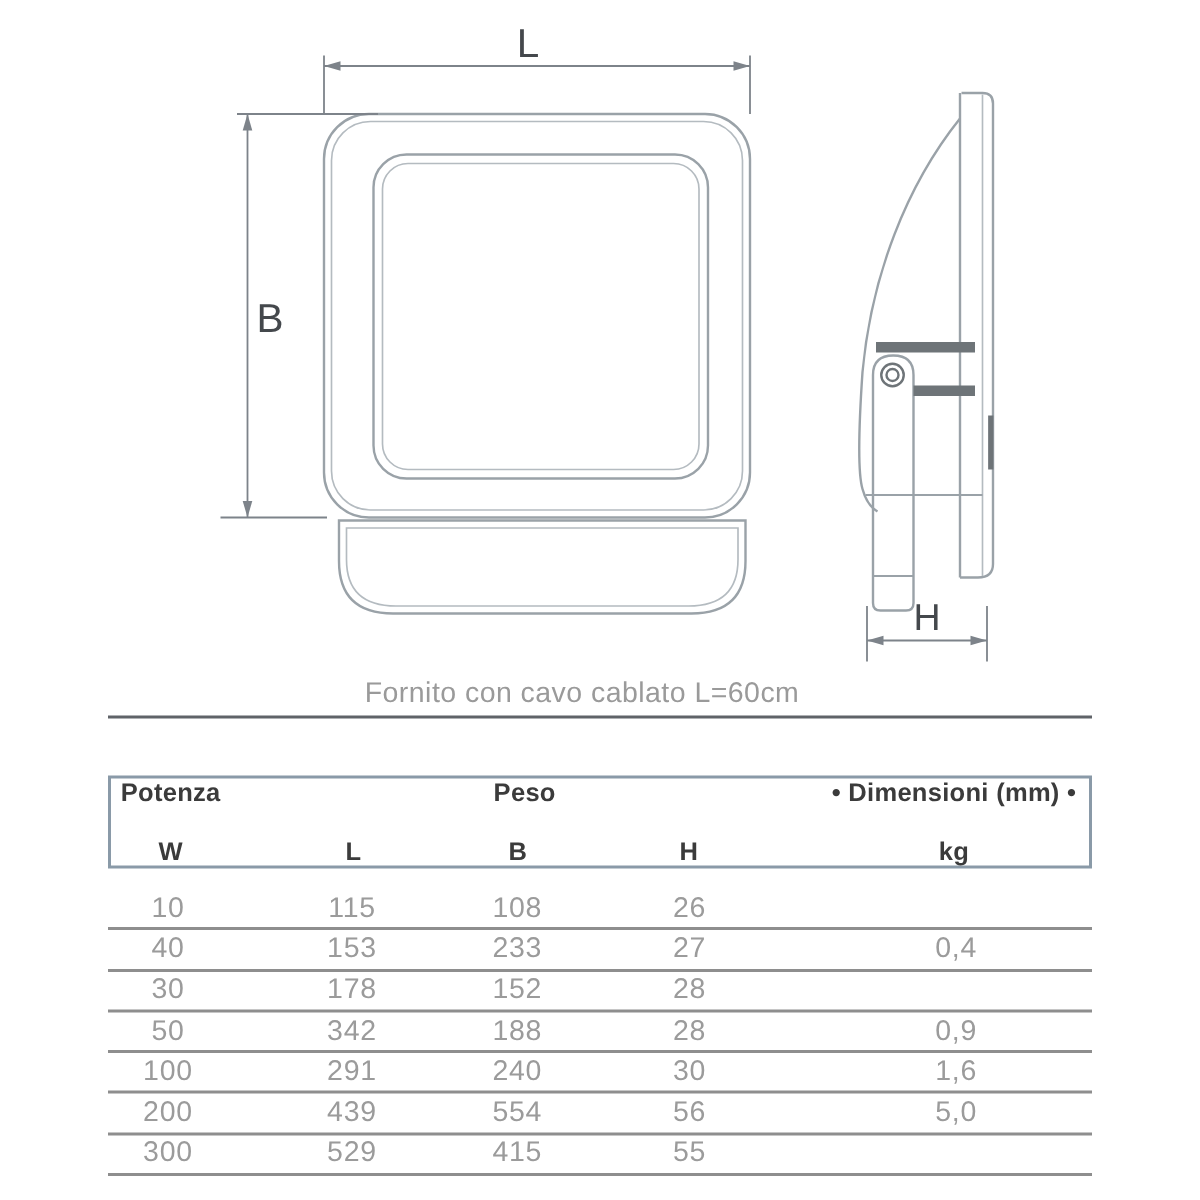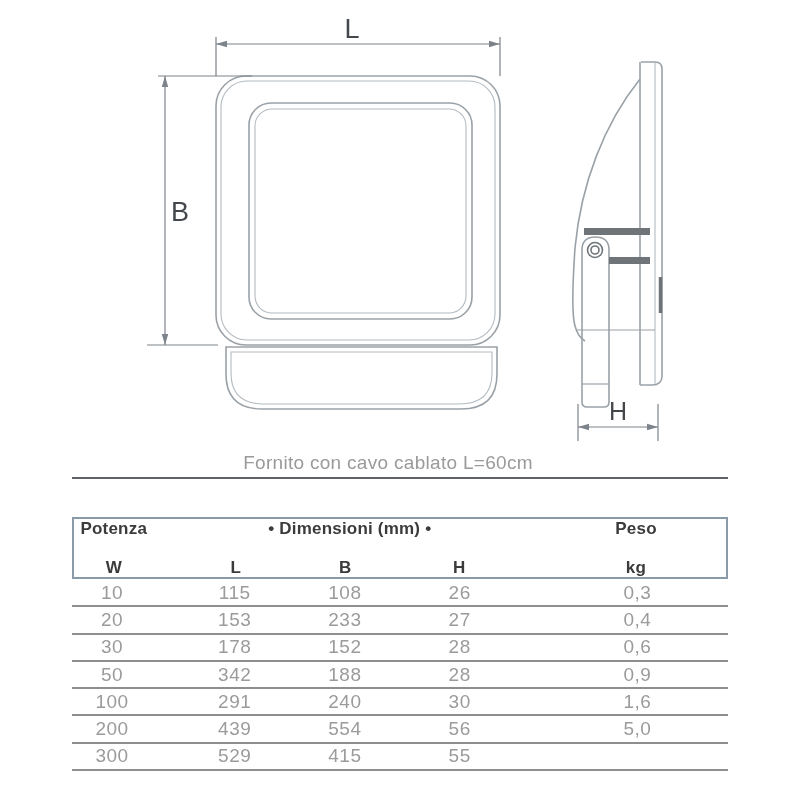--- a/index.html
+++ b/index.html
@@ -18,21 +18,21 @@
   .spec-table{position:absolute;left:72px;top:517px;width:656px;}
   .spec-header{
     box-sizing:border-box;border:2px solid #8a9aa8;height:62px;
     display:flex;flex-direction:column;justify-content:center;gap:19px;
   }
   .hrow1{display:grid;grid-template-columns:12.2% 60.2% 27.6%;}
   .hrow2{display:grid;grid-template-columns:12.2% 25.2% 8.4% 26.6% 27.6%;}
   .hcell{
     text-align:center;font-weight:bold;font-size:17px;color:#3b3b3b;letter-spacing:.2px;
   }
-  .spec-body{margin-top:1px;}
+  .spec-body{margin-top:14px;}
   .data-row{
     box-sizing:border-box;height:27.3px;
     display:grid;grid-template-columns:12.2% 25.2% 8.4% 26.6% 27.6%;
     align-items:center;border-bottom:2px solid #8e8e8e;
   }
   .dcell{text-align:center;color:#9b9b9b;font-size:19px;letter-spacing:.5px;}
 </style>
 </head>
 <body>
 
@@ -106,53 +106,51 @@
   
   <div class="caption">Fornito con cavo cablato L=60cm</div>
   <div class="caption-rule"></div>
 
   
   <div class="spec-table">
 
     <div class="spec-header">
       <div class="hrow1">
         <div class="hcell">Potenza</div>
+        <div class="hcell">Peso</div>
         <div class="hcell">• Dimensioni (mm) •</div>
-        <div class="hcell">Peso</div>
       </div>
       <div class="hrow2">
         <div class="hcell">W</div>
         <div class="hcell">L</div>
         <div class="hcell">B</div>
         <div class="hcell">H</div>
         <div class="hcell">kg</div>
       </div>
     </div>
 
     <div class="spec-body">
       <div class="data-row">
         <div class="dcell">10</div>
         <div class="dcell">115</div>
         <div class="dcell">108</div>
         <div class="dcell">26</div>
-        <div class="dcell">0,3</div>
       </div>
       <div class="data-row">
-        <div class="dcell">20</div>
+        <div class="dcell">40</div>
         <div class="dcell">153</div>
         <div class="dcell">233</div>
         <div class="dcell">27</div>
         <div class="dcell">0,4</div>
       </div>
       <div class="data-row">
         <div class="dcell">30</div>
         <div class="dcell">178</div>
         <div class="dcell">152</div>
         <div class="dcell">28</div>
-        <div class="dcell">0,6</div>
       </div>
       <div class="data-row">
         <div class="dcell">50</div>
         <div class="dcell">342</div>
         <div class="dcell">188</div>
         <div class="dcell">28</div>
         <div class="dcell">0,9</div>
       </div>
       <div class="data-row">
         <div class="dcell">100</div>

